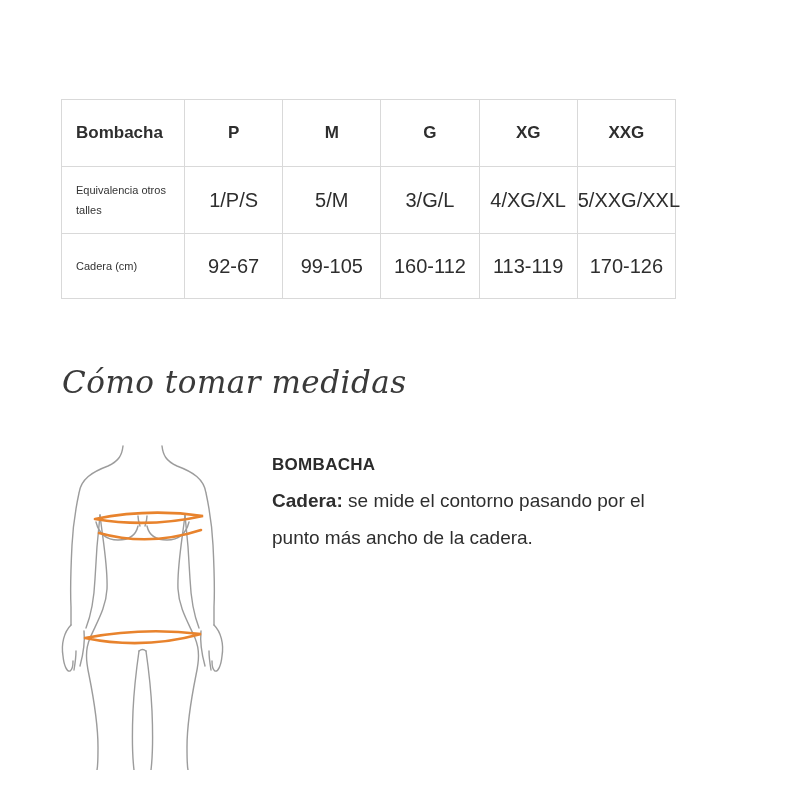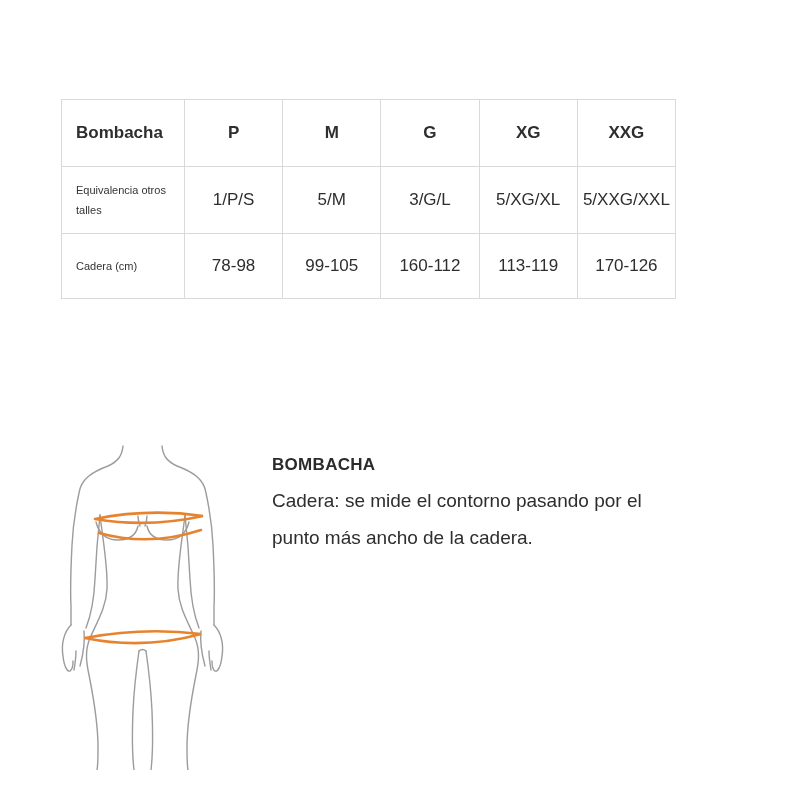--- a/index.html
+++ b/index.html
@@ -15,21 +15,21 @@
   #title-size-guide{top:20px;}
   #title-how-to{top:364px;}
 
   table.size-table{
     position:absolute;left:61px;top:99px;width:615px;
     border-collapse:collapse;table-layout:fixed;background:#fff;
   }
   table.size-table col.first{width:123px;}
   table.size-table th,table.size-table td{
     border:1px solid #d9d9d9;text-align:center;vertical-align:middle;
-    font-weight:400;font-size:17px;color:#2e2e2e;padding:0;
+    font-weight:400;font-size:20px;color:#2e2e2e;padding:0;
   }
   table.size-table tr.r1 th{height:66px;}
   table.size-table tr.r2 td{height:66px;}
   table.size-table tr.r3 td{height:64px;}
   table.size-table th.product,
   table.size-table td.rowlabel{
     text-align:left;padding-left:14px;padding-right:10px;
   }
   table.size-table th.product{font-weight:700;font-size:17px;}
   table.size-table th.size{font-weight:700;font-size:17px;}
@@ -39,21 +39,21 @@
   .figure-wrap svg{display:block;width:175px;height:325px;}
 
   .measure-text{position:absolute;left:272px;top:455px;width:400px;}
   .garment-heading{
     font-weight:700;font-size:17px;letter-spacing:0.3px;color:#2b2b2b;margin:0;
   }
   .measure-par{
     margin:0;position:absolute;left:0;top:27px;width:385px;
     font-size:19px;line-height:37px;color:#2e2e2e;
   }
-  .measure-par .lead{font-weight:400;text-align:right;}
+  .measure-par .lead{font-weight:700;text-align:right;}
 </style>
 </head>
 <body>
 
 <div class="page">
 
 
   <table class="size-table">
     <colgroup>
         <col class="first">
@@ -70,34 +70,35 @@
       <th class="size">M</th>
       <th class="size">G</th>
       <th class="size">XG</th>
       <th class="size">XXG</th>
     </tr>
     <tr class="r2">
       <td class="rowlabel">Equivalencia otros talles</td>
       <td>1/P/S</td>
       <td>5/M</td>
       <td>3/G/L</td>
-      <td>5/XG/XL</td>
+      <td>4/XG/XL</td>
       <td>5/XXG/XXL</td>
     </tr>
     <tr class="r3">
       <td class="rowlabel">Cadera (cm)</td>
-      <td>78-98</td>
+      <td>92-67</td>
       <td>99-105</td>
       <td>160-112</td>
       <td>113-119</td>
       <td>170-126</td>
     </tr>
   </tbody>
     </table>
 
+  <h2 class="section-title" id="title-how-to">Cómo tomar medidas</h2>
 
   <div class="figure-wrap">
     <svg viewBox="0 0 175 325">
       <g fill="none" stroke="var(--outline,#9C9C9C)" stroke-width="1.4" stroke-linecap="round">
 
         <path d="M68,1 C67,10 64,16 53,21 C37,27 26,34 24,48 C21,62 18,80 17,100 C16,120 15,142 16,162 L16,180"></path>
         <path d="M107,1 C108,10 111,16 122,21 C138,27 149,34 151,48 C154,62 157,80 158,100 C159,120 160,142 159,162 L159,180"></path>
 
         <path d="M16,180 C9,187 6,199 8,211 C9,221 12,227 15,226 C17,225 18,221 18,216"></path>
         <path d="M29,186 C30,196 28,210 25,221"></path>

